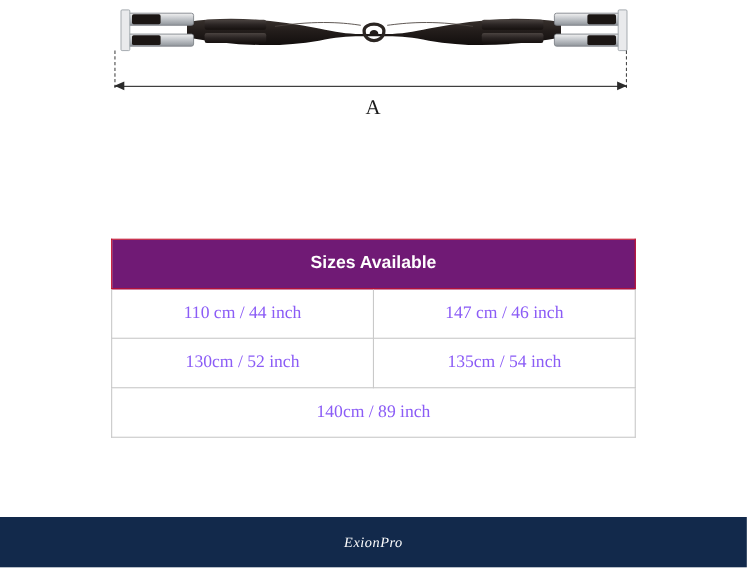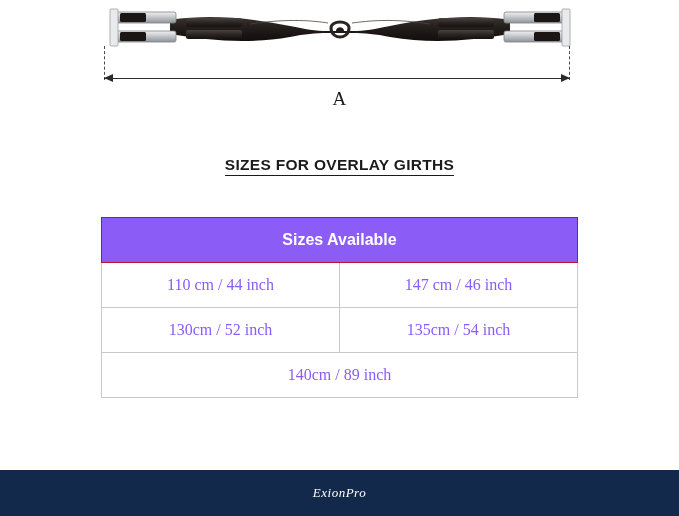--- a/index.html
+++ b/index.html
@@ -110,21 +110,21 @@
     width: 100%;
     table-layout: fixed;
   }
   table.sizes th,
   table.sizes td {
     border: 1px solid #c9c9c9;
     text-align: center;
     color: #8b5cf6;
   }
   table.sizes th {
-    background: #8b5cf6;
+    background: #701a75;
     color: #ffffff;
     font-size: 16px;
     font-weight: bold;
     padding: 13px 0;
     border: 1px solid #c0102f;
   }
   table.sizes td {
     font-size: 16px;
     padding: 13px 0;
     font-family: "Liberation Serif", serif;
@@ -210,23 +210,20 @@
     </div>
 
     <div class="dim-tick left"></div>
     <div class="dim-tick right"></div>
     <div class="dim-line"></div>
     <div class="arrow left"></div>
     <div class="arrow right"></div>
     <div class="dim-label">A</div>
   </div>
 
-  <div class="section-heading">
-    <span>SIZES FOR OVERLAY  GIRTHS</span>
-  </div>
 
   <div class="table-wrap">
     <table class="sizes">
       <thead>
         <tr>
           <th colspan="2">Sizes Available</th>
         </tr>
       </thead>
       <tbody>
         <tr>

